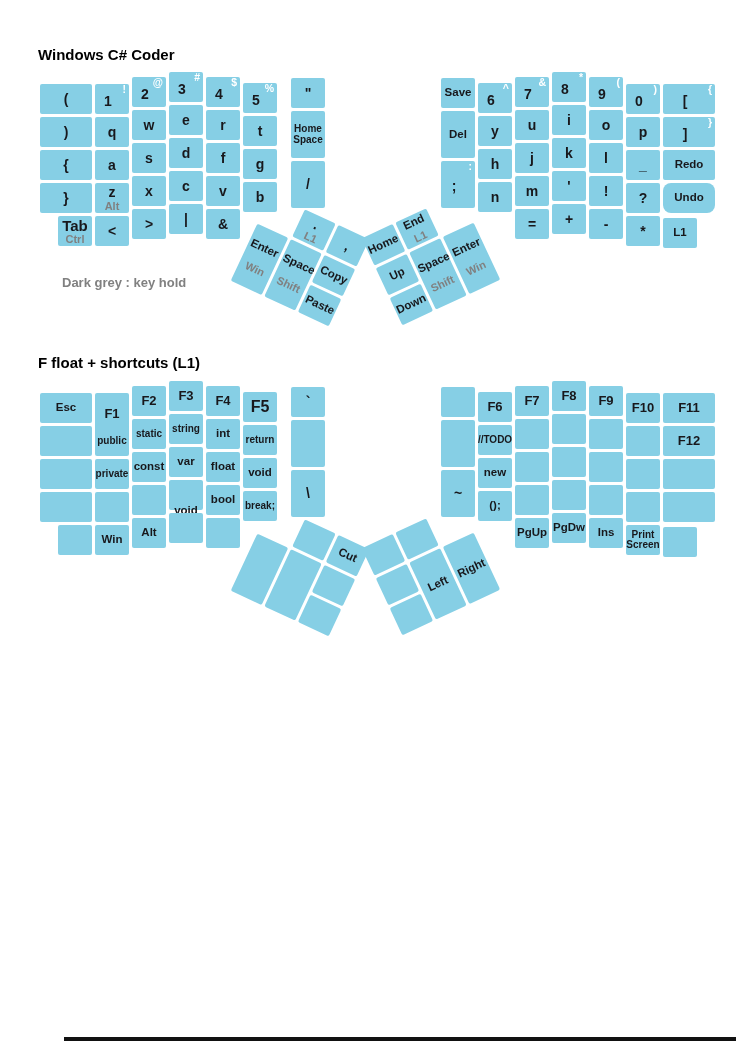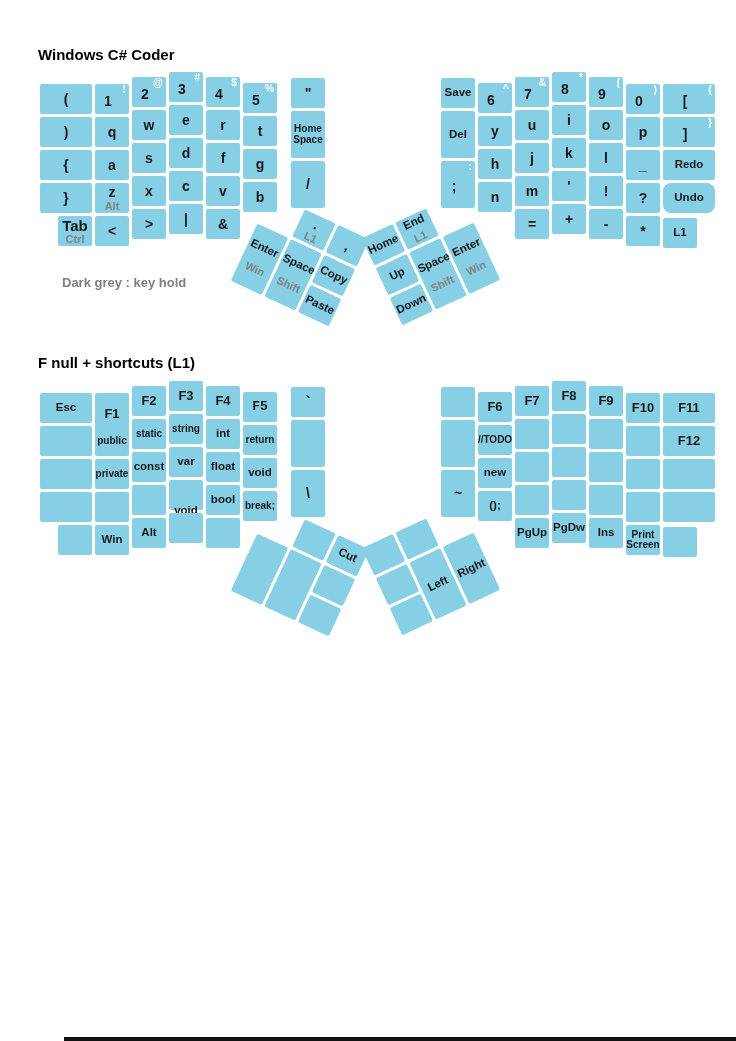--- a/index.html
+++ b/index.html
@@ -281,21 +281,21 @@
           <span class="main" style="font-size: 11.5px;">Space</span>
           <span class="hold">Shift</span>
         </div>
         <div class="key tall has-hold" style="left: 74px; top: 33px; width: 34px; height: 63px;">
           <span class="main" style="font-size: 11.5px;">Enter</span>
           <span class="hold">Win</span>
         </div>
       </div>
     </div>
   <div class="legend" style="left:38px;top:275px;margin-left:24px;">Dark grey : key hold</div>
-  <h2 class="title" style="left:38px;top:354px;">F null + shortcuts (L1)</h2>
+  <h2 class="title" style="left:38px;top:354px;">F float + shortcuts (L1)</h2>
   <div id="layer2">
       <div class="kgroup" style="left: 40px; top: 393px;">
         <div class="key" style="left: 0px; top: 0px; width: 52px; height: 30px;">
           <span class="main" style="font-size: 11.5px;">Esc</span>
         </div>
         <div class="key" style="left: 0px; top: 33px; width: 52px; height: 30px;"></div>
         <div class="key" style="left: 0px; top: 66px; width: 52px; height: 30px;"></div>
         <div class="key" style="left: 0px; top: 99px; width: 52px; height: 30px;"></div>
         <div class="key" style="left: 55px; top: 0px; width: 34px; height: 41px;">
           <span class="main" style="font-size: 13px;">F1</span>
@@ -343,21 +343,21 @@
           <span class="main" style="font-size: 11.5px;">int</span>
         </div>
         <div class="key" style="left: 166px; top: 59px; width: 34px; height: 30px;">
           <span class="main" style="font-size: 11.5px;">float</span>
         </div>
         <div class="key" style="left: 166px; top: 92px; width: 34px; height: 30px;">
           <span class="main" style="font-size: 11.5px;">bool</span>
         </div>
         <div class="key" style="left: 166px; top: 125px; width: 34px; height: 30px;"></div>
         <div class="key" style="left: 203px; top: -1px; width: 34px; height: 30px;">
-          <span class="main" style="font-size: 13px; font-family: Liberation Mono, monospace;">F5</span>
+          <span class="main" style="font-size: 16px;">F5</span>
         </div>
         <div class="key" style="left: 203px; top: 32px; width: 34px; height: 30px;">
           <span class="main" style="font-size: 10px;">return</span>
         </div>
         <div class="key" style="left: 203px; top: 65px; width: 34px; height: 30px;">
           <span class="main" style="font-size: 11.5px;">void</span>
         </div>
         <div class="key" style="left: 203px; top: 98px; width: 34px; height: 30px;">
           <span class="main" style="font-size: 10px;">break;</span>
         </div>

